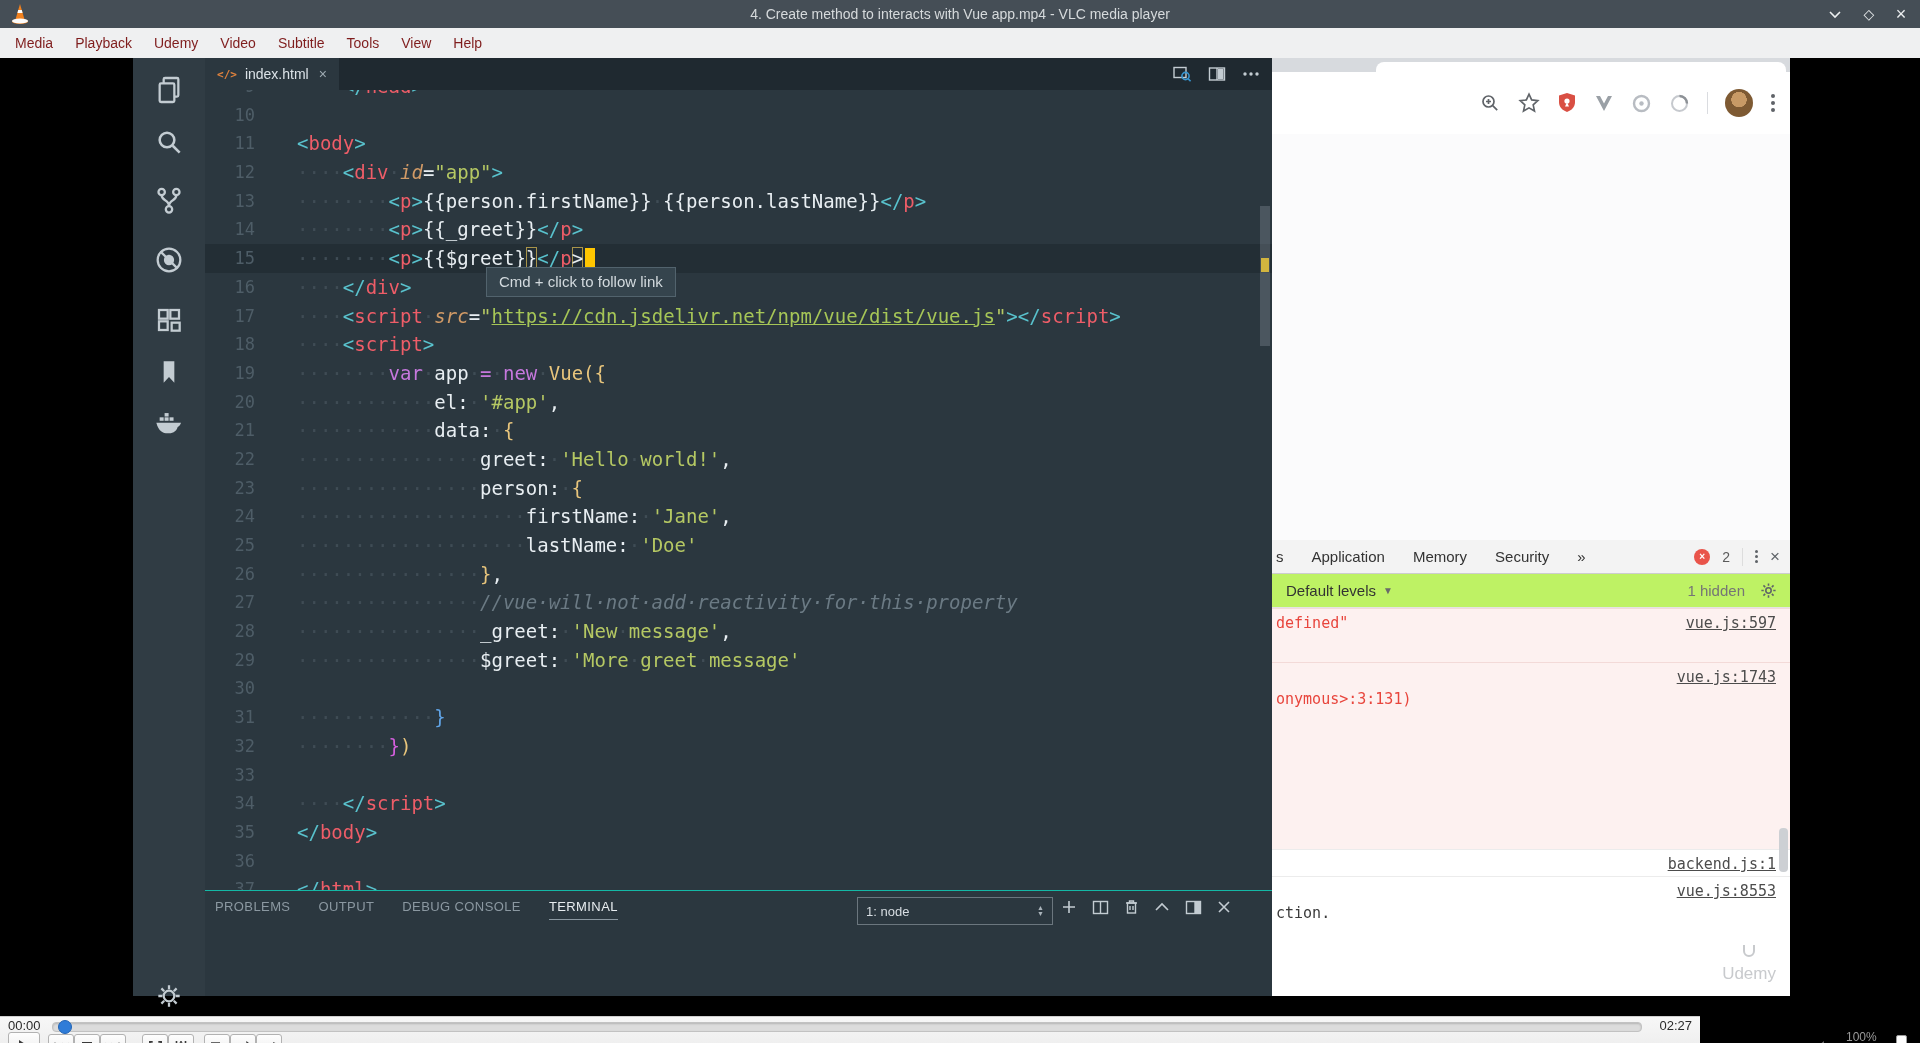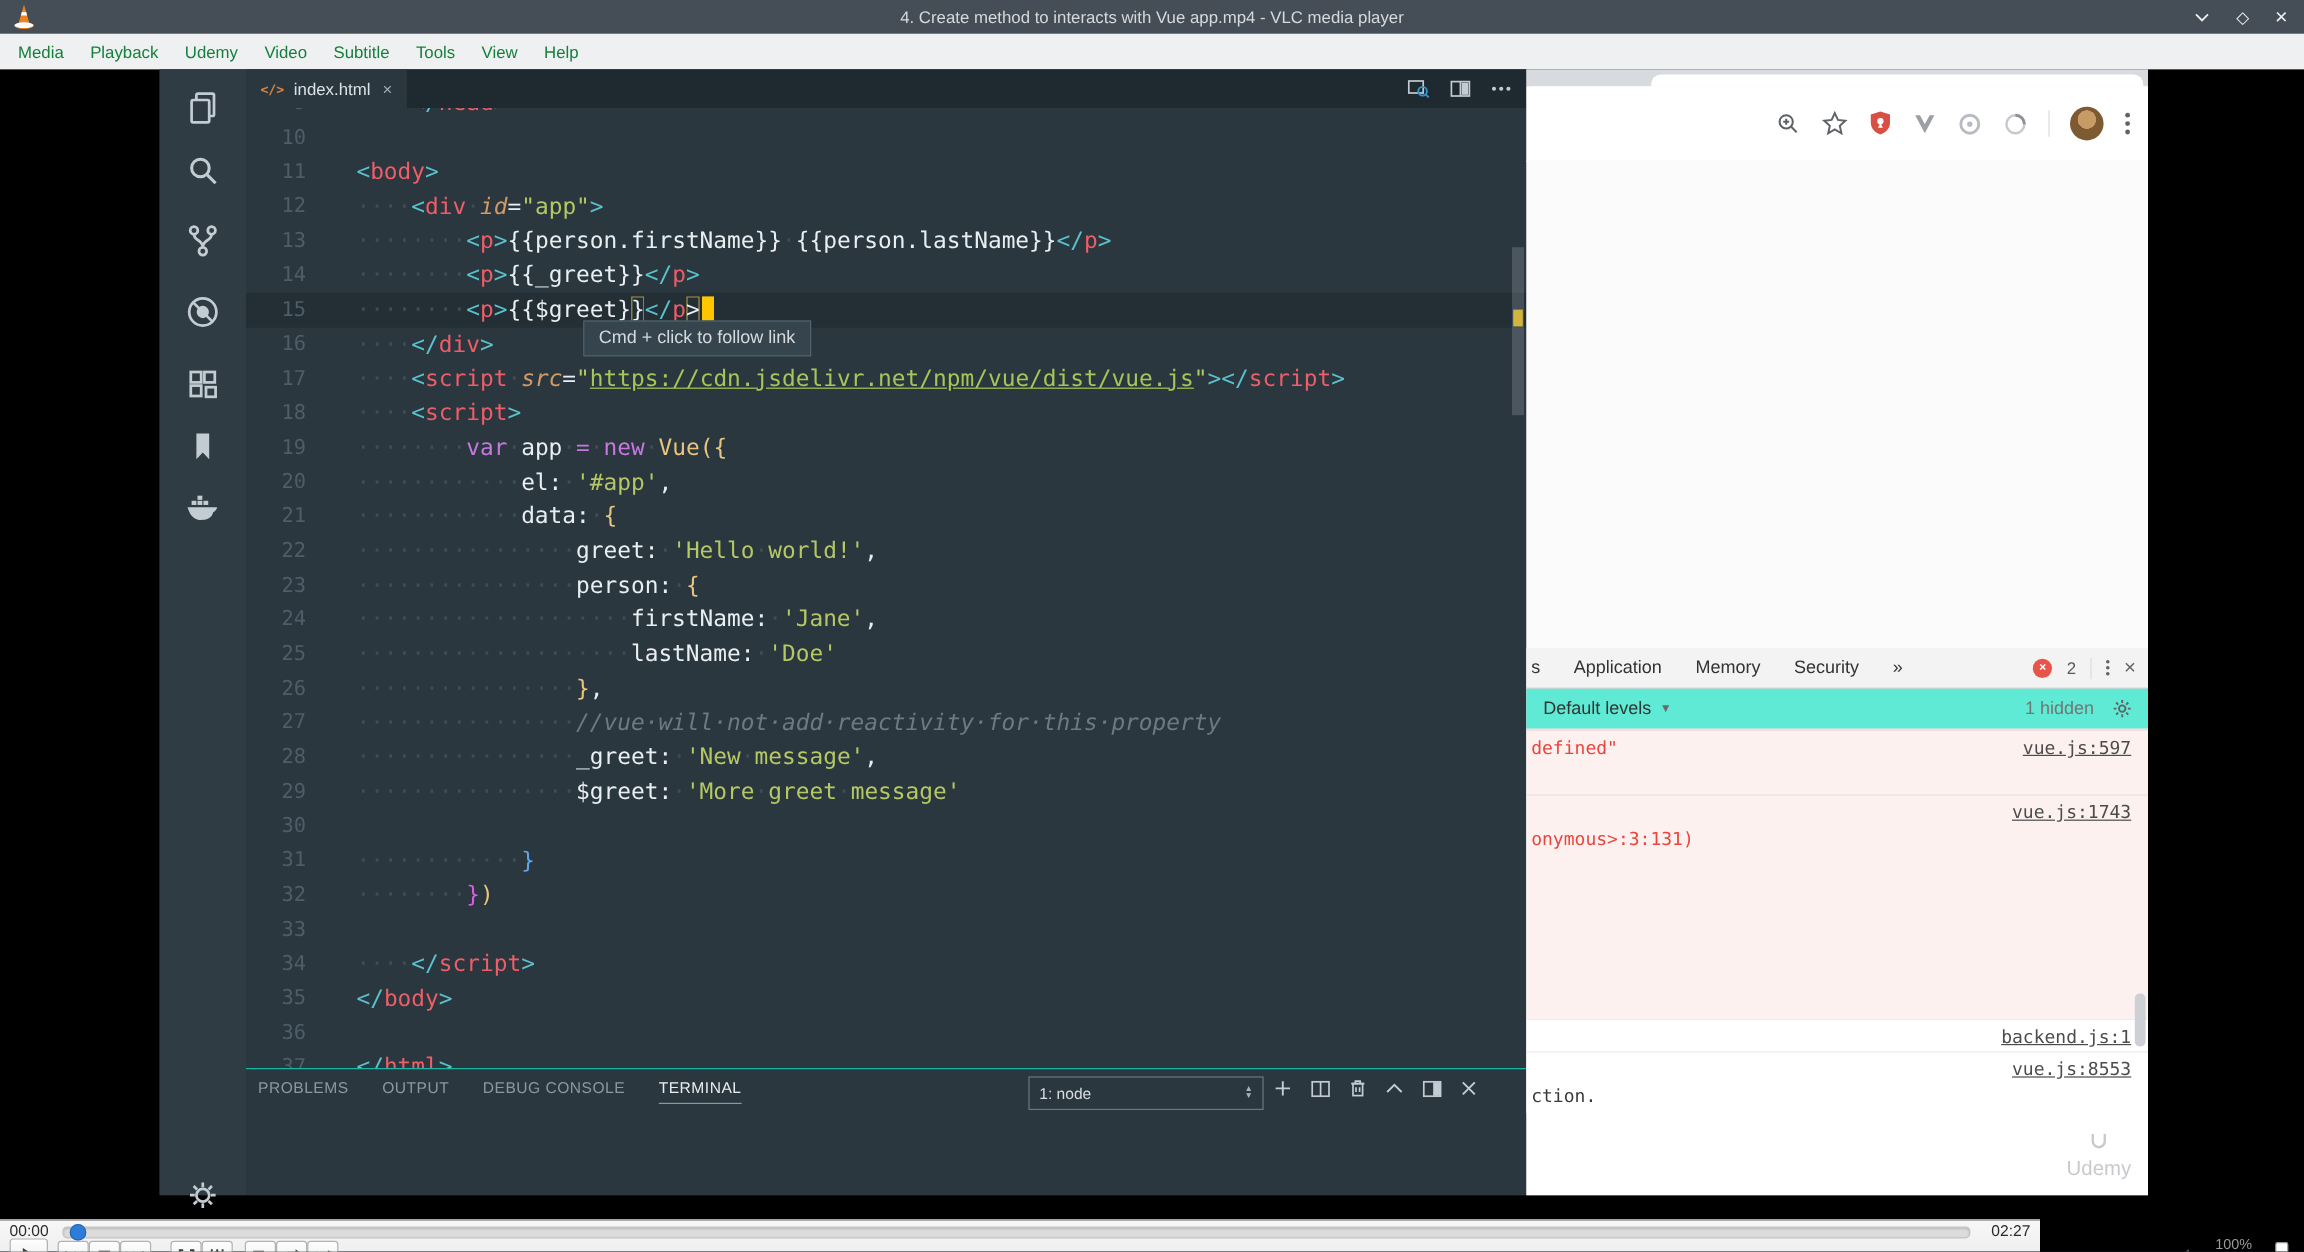--- a/index.html
+++ b/index.html
@@ -7,21 +7,21 @@
 
   
   .titlebar{position:absolute;top:0;left:0;right:0;height:28px;background:#454e56;}
   .vlc-cone{position:absolute;left:10px;top:3px;}
   .tb-title{position:absolute;left:0;right:0;top:0;height:28px;line-height:28px;text-align:center;color:#d6dadc;font-size:14px;}
   .winbtns{position:absolute;right:10px;top:0;height:28px;display:flex;gap:14px;align-items:center;color:#eceff0;}
   .winbtn{width:18px;text-align:center;font-size:14px;line-height:28px;}
 
   
   .menubar{position:absolute;top:28px;left:0;right:0;height:30px;background:#eff0f1;display:flex;align-items:center;padding-left:4px;}
-  .menu-item{padding:0 11px;font-size:14px;color:#15803d;line-height:30px;}
+  .menu-item{padding:0 11px;font-size:14px;color:#7f1d1d;line-height:30px;}
 
   
   .video{position:absolute;top:58px;left:0;width:1920px;height:938px;background:#000;}
 
   
   .vscode{position:absolute;left:133px;top:0;width:1139px;height:938px;background:#2b373f;}
   .activitybar{position:absolute;left:0;top:0;width:72px;height:100%;background:#303c44;}
   .ab-icon{position:absolute;left:20px;width:32px;height:32px;}
   .tabbar{position:absolute;left:72px;top:0;right:0;height:32px;background:#1f2930;display:flex;}
   .tab{display:flex;align-items:center;gap:8px;padding:0 12px;background:#2b373f;color:#dbe2e7;font-size:14px;}
@@ -75,21 +75,21 @@
   .c-page{position:absolute;top:76px;left:0;right:0;height:406px;background:#fbfbfc;}
 
   .devtools{position:absolute;top:482px;left:0;right:0;bottom:0;background:#fff;}
   .dt-tabs{position:relative;height:33px;background:#f3f3f3;border-bottom:1px solid #cdcdcd;display:flex;align-items:center;gap:28px;padding-left:4px;font-size:15px;color:#333;}
   .dt-right{position:absolute;right:10px;top:0;height:33px;display:flex;align-items:center;gap:12px;}
   .err-badge{width:16px;height:16px;border-radius:50%;background:#e9544a;color:#fff;font-size:10px;font-weight:bold;text-align:center;line-height:16px;}
   .err-count{color:#5a5a5a;font-size:14px;}
   .dt-vdots{color:#5f6368;font-size:15px;letter-spacing:0;line-height:5px;display:flex;flex-direction:column;gap:2px;align-items:center;}
   .dt-vdots i{width:3px;height:3px;border-radius:50%;background:#5f6368;}
   .dt-x{color:#5f6368;font-size:17px;}
-  .dt-filter{position:relative;height:33px;background:#5eead4;border-bottom:1px solid #e3e3e3;display:flex;align-items:center;font-size:15px;color:#333;}
+  .dt-filter{position:relative;height:33px;background:#bef264;border-bottom:1px solid #e3e3e3;display:flex;align-items:center;font-size:15px;color:#333;}
   .dt-filter-label{padding-left:14px;}
   .dt-caret{font-size:10px;color:#6a6a6a;margin-left:7px;}
   .dt-filter-right{position:absolute;right:12px;top:0;height:33px;display:flex;align-items:center;gap:14px;}
   .dt-hidden{color:#757575;font-size:15px;}
   .dt-row{position:relative;border-top:1px solid #ececec;font-family:"DejaVu Sans Mono",monospace;font-size:15px;background:#fff;}
   .dt-row.error{background:#fdf1f0;border-color:#f3dad8;}
   .dt-link{position:absolute;right:14px;top:5px;color:#4c4c4c;text-decoration:underline;}
   .dt-text{position:absolute;left:4px;color:#e8453c;white-space:pre;}
   .dt-row.log .dt-text{color:#3a3a3a;}
   .dt-scroll{position:absolute;right:2px;top:288px;width:9px;height:44px;background:#cdd0d4;border-radius:4px;}

